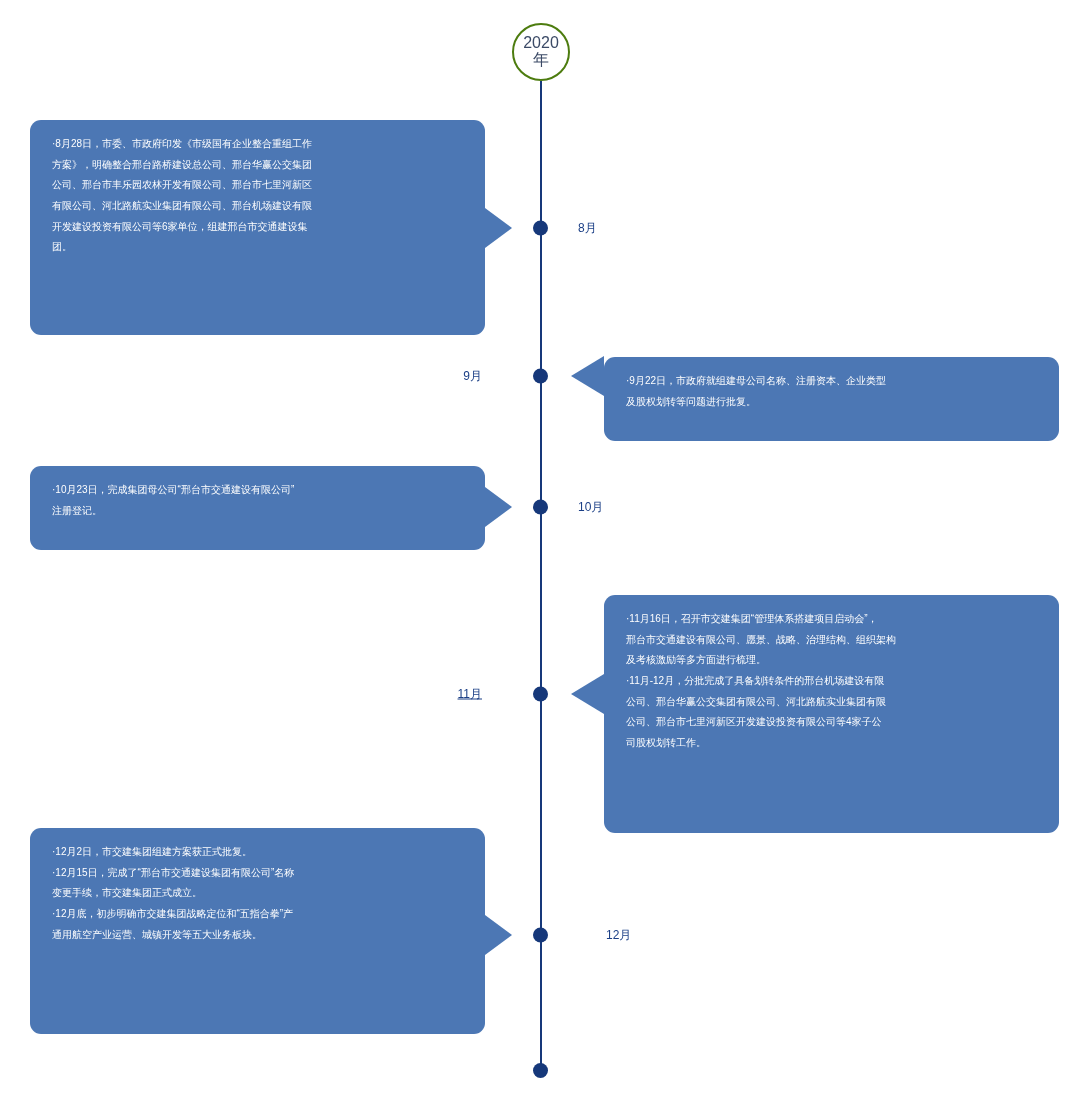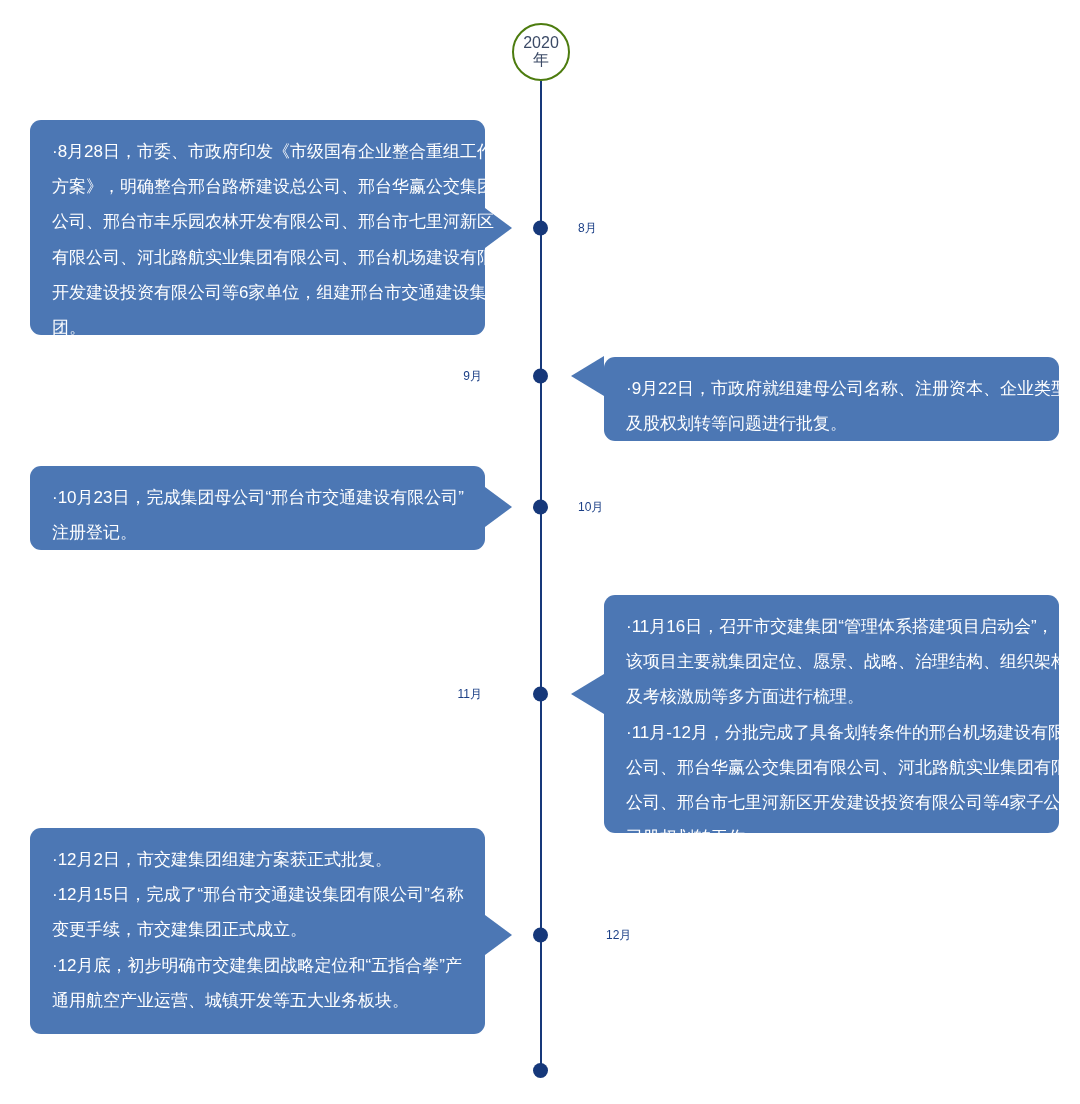--- a/index.html
+++ b/index.html
@@ -83,21 +83,21 @@
   }
   .month-label.right { left: 578px; }
   .month-label.left  { right: 598px; }
 
   
   .box {
     position: absolute;
     background: #4c77b4;
     border-radius: 11px;
     color: #ffffff;
-    font-size: 17px;
+    font-size: 10px;
     line-height: 2.07;
     box-sizing: border-box;
     padding: 14px 22px 14px 22px;
   }
   .box p {
     margin: 0;
     white-space: nowrap;
   }
 
   .box.left-box  { left: 30px;  width: 455px; }
@@ -158,25 +158,25 @@
         <p>及股权划转等问题进行批复。</p>
       </div>
       <div class="node-dot" style="top: 507px;"></div>
       <div class="month-label right" style="top: 507px;">10月</div>
       <div class="arrow to-right" style="top: 507px;"></div>
       <div class="box left-box" style="top: 466px; height: 84px;">
         <p>·10月23日，完成集团母公司“邢台市交通建设有限公司”</p>
         <p>注册登记。</p>
       </div>
       <div class="node-dot" style="top: 694px;"></div>
-      <div class="month-label left" style="top: 694px;">11月</div>
+      <div class="month-label left" style="top: 694px; text-decoration: underline;">11月</div>
       <div class="arrow to-left" style="top: 694px;"></div>
       <div class="box right-box" style="top: 575px; height: 238px;">
         <p>·11月16日，召开市交建集团“管理体系搭建项目启动会”，</p>
-        <p>该项目主要就集团定位、愿景、战略、治理结构、组织架构</p>
+        <p>邢台市交通建设有限公司、愿景、战略、治理结构、组织架构</p>
         <p>及考核激励等多方面进行梳理。</p>
         <p>·11月-12月，分批完成了具备划转条件的邢台机场建设有限</p>
         <p>公司、邢台华赢公交集团有限公司、河北路航实业集团有限</p>
         <p>公司、邢台市七里河新区开发建设投资有限公司等4家子公</p>
         <p>司股权划转工作。</p>
       </div>
       <div class="node-dot" style="top: 935px;"></div>
       <div class="month-label right" style="top: 935px; margin-left: 28px;">12月</div>
       <div class="arrow to-right" style="top: 935px;"></div>
       <div class="box left-box" style="top: 828px; height: 206px;">

